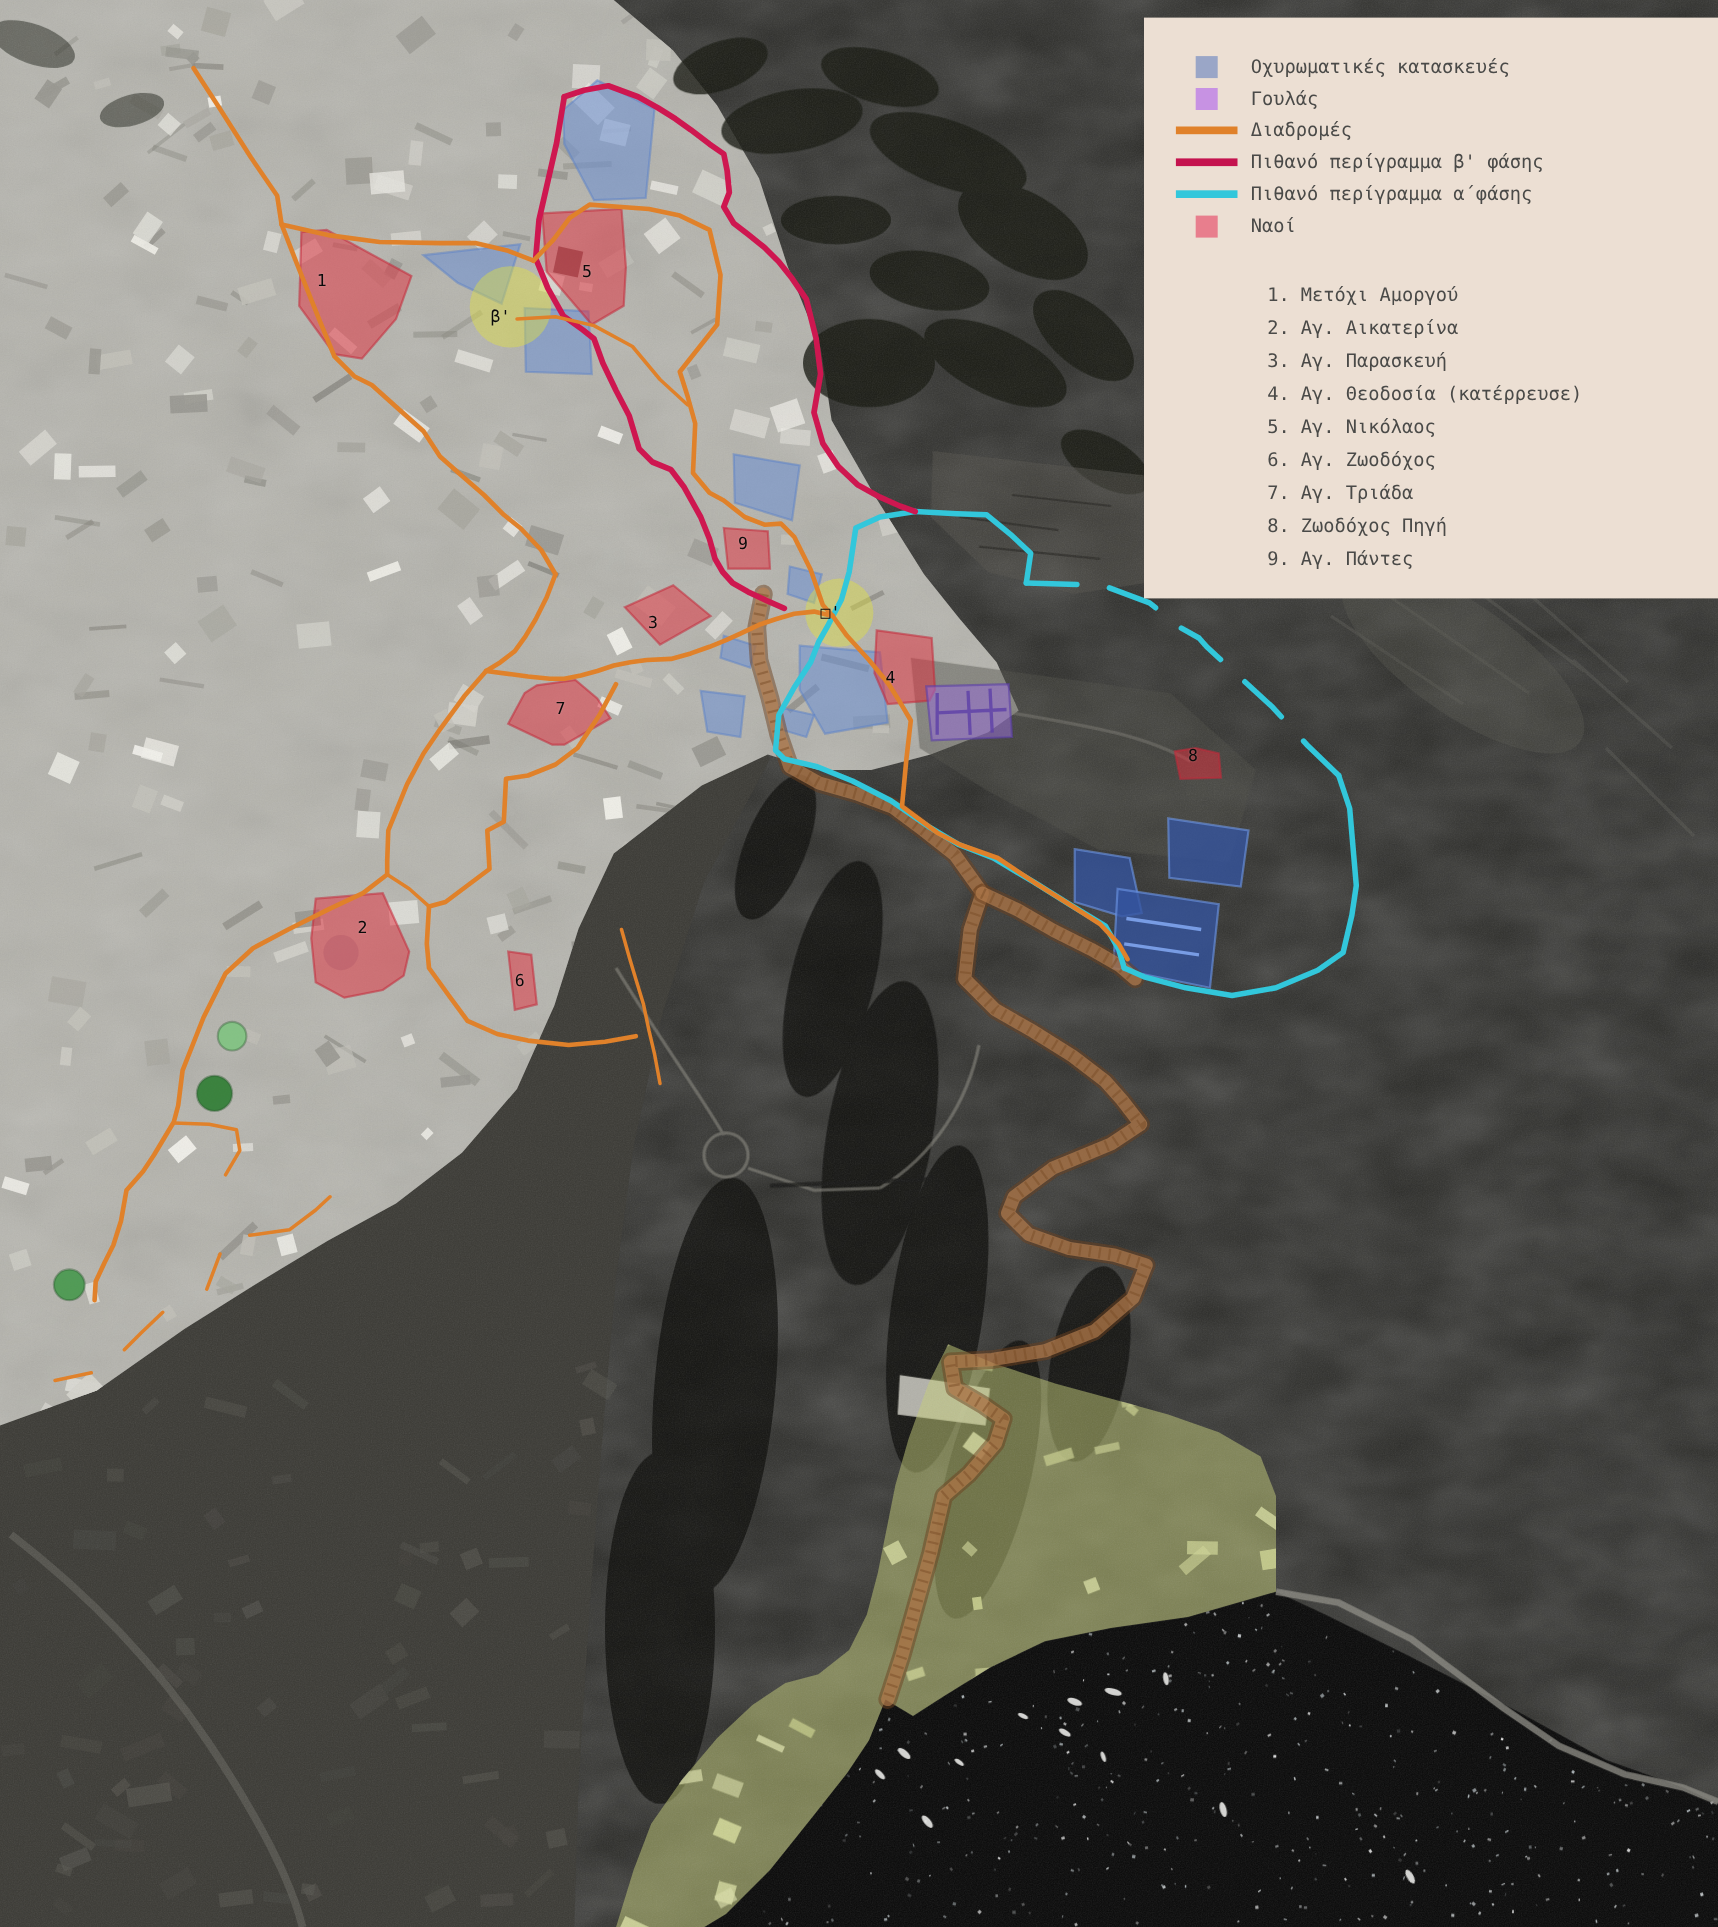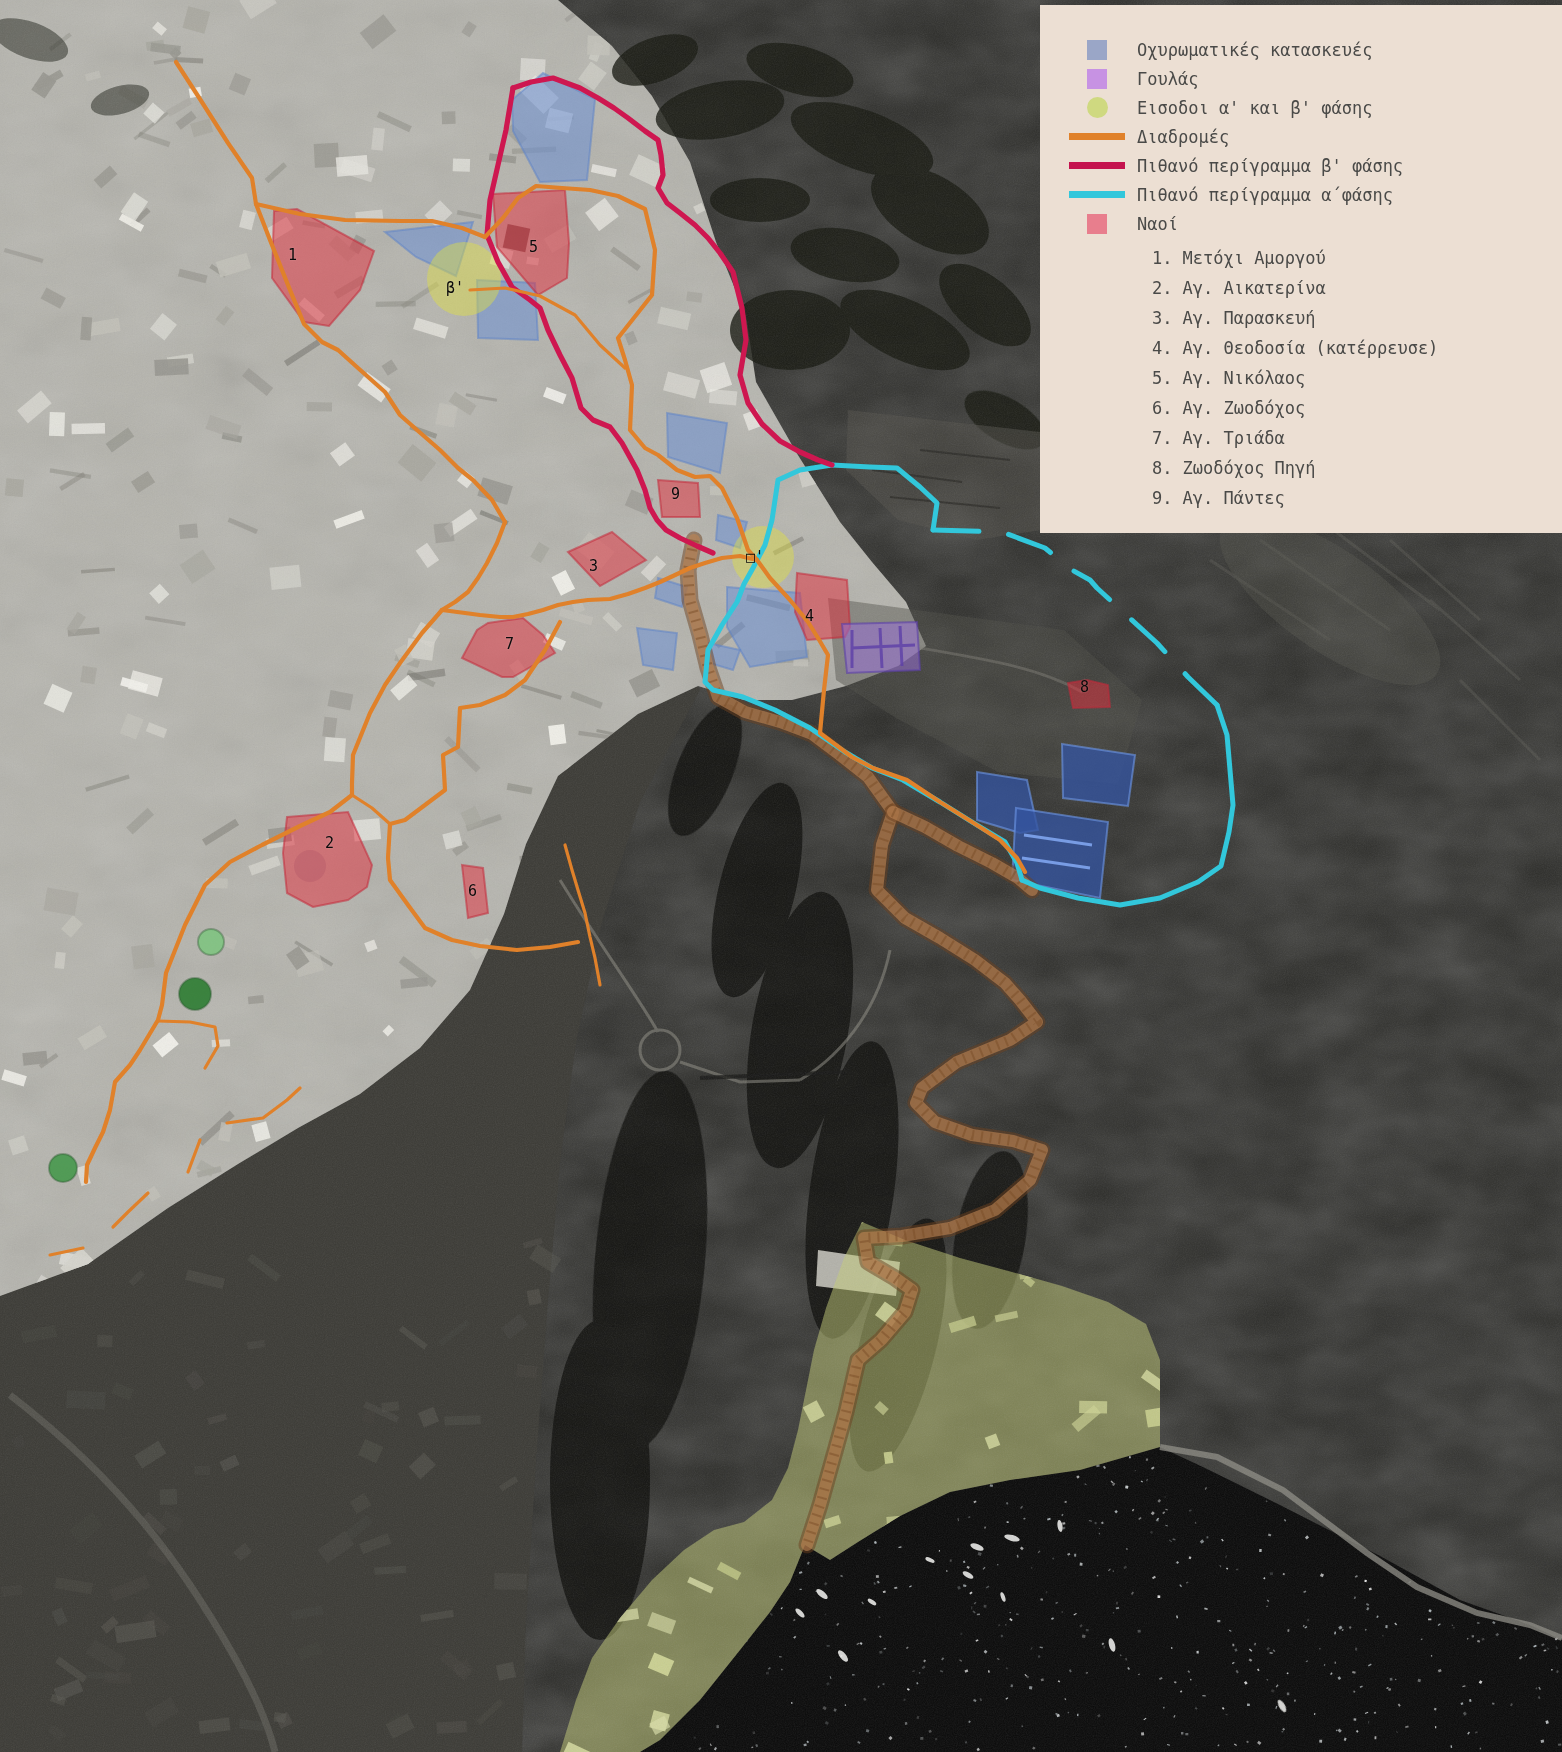--- a/index.html
+++ b/index.html
@@ -21,21 +21,21 @@
   .bandO{stroke:#6E4120;stroke-width:17;opacity:.5;fill:none;stroke-linejoin:round;stroke-linecap:round}
   .bandI{stroke:var(--path-band,#BC8352);stroke-width:12;opacity:.62;fill:none;stroke-linejoin:round;stroke-linecap:round}
   .bandR{stroke:#7A4E28;stroke-width:10;opacity:.5;fill:none;stroke-dasharray:2 7;stroke-linejoin:round}
   .tint{fill:var(--harbor-tint,rgba(197,206,120,.5))}
 
   
   .marker{position:absolute;font-size:15px;line-height:17px;color:#0a0a0a;
           font-family:"DejaVu Sans Mono",monospace;text-shadow:0 0 2px rgba(255,255,255,.25);}
 
   
-  .legend{position:absolute;left:1040px;top:5px;width:522px;height:528px;
+  .legend{position:absolute;left:1040px;top:16px;width:522px;height:528px;
           background:var(--panel-bg,#ECDFD3);color:var(--text,#4A4A48);}
   .legend-items{position:absolute;left:0;top:30px;width:100%;}
   .legend-row{display:flex;align-items:center;height:29px;padding-left:29px;font-size:17px;white-space:nowrap;}
   .swatchbox{width:56px;display:flex;align-items:center;justify-content:center;flex:none;}
   .sw{display:inline-block;}
   .sw-square{width:20px;height:20px;}
   .sw-circle{width:21px;height:21px;border-radius:50%;}
   .sw-line{width:56px;height:7px;}
   .legend-row .lab{margin-left:12px;}
   .legend-churches{position:absolute;left:0;top:238px;width:100%;}
@@ -1436,26 +1436,20 @@
         <span class="lab">Οχυρωματικές κατασκευές</span>
       </div>
 
       <div class="legend-row">
         <span class="swatchbox">
           <span class="sw sw-square" style="background: rgb(199, 146, 227);"></span>
         </span>
         <span class="lab">Γουλάς</span>
       </div>
 
-      <div class="legend-row">
-        <span class="swatchbox">
-          <span class="sw sw-circle" style="background: rgb(207, 217, 128);"></span>
-        </span>
-        <span class="lab">Εισοδοι α' και β' φάσης</span>
-      </div>
 
       <div class="legend-row">
         <span class="swatchbox">
           <span class="sw sw-line" style="background: rgb(224, 129, 42);"></span>
         </span>
         <span class="lab">Διαδρομές</span>
       </div>
 
       <div class="legend-row">
         <span class="swatchbox">

